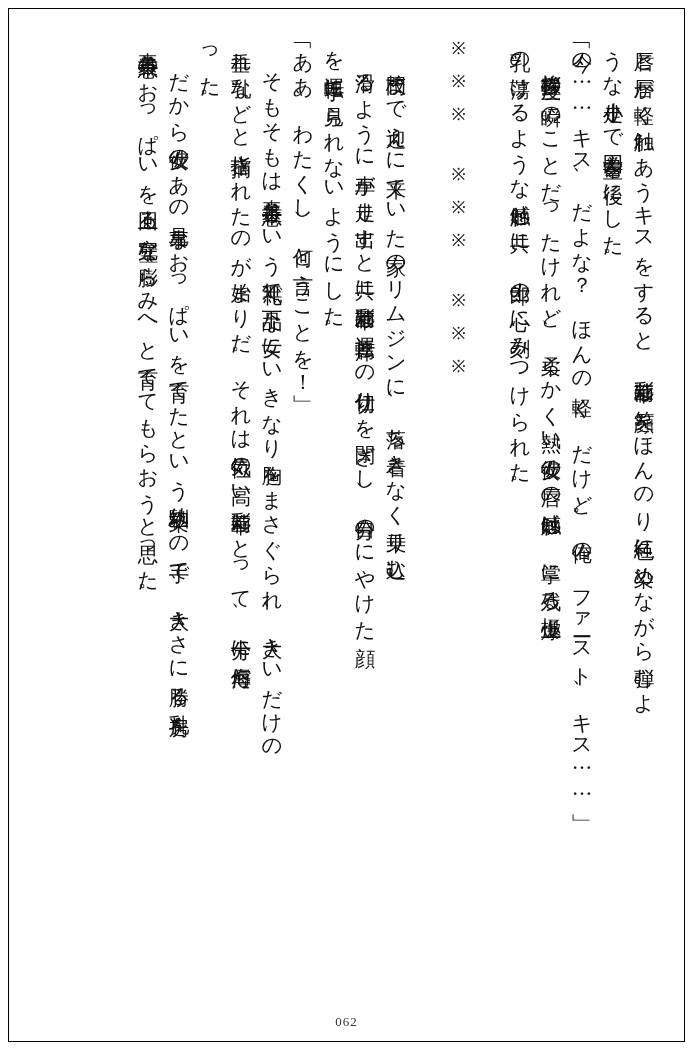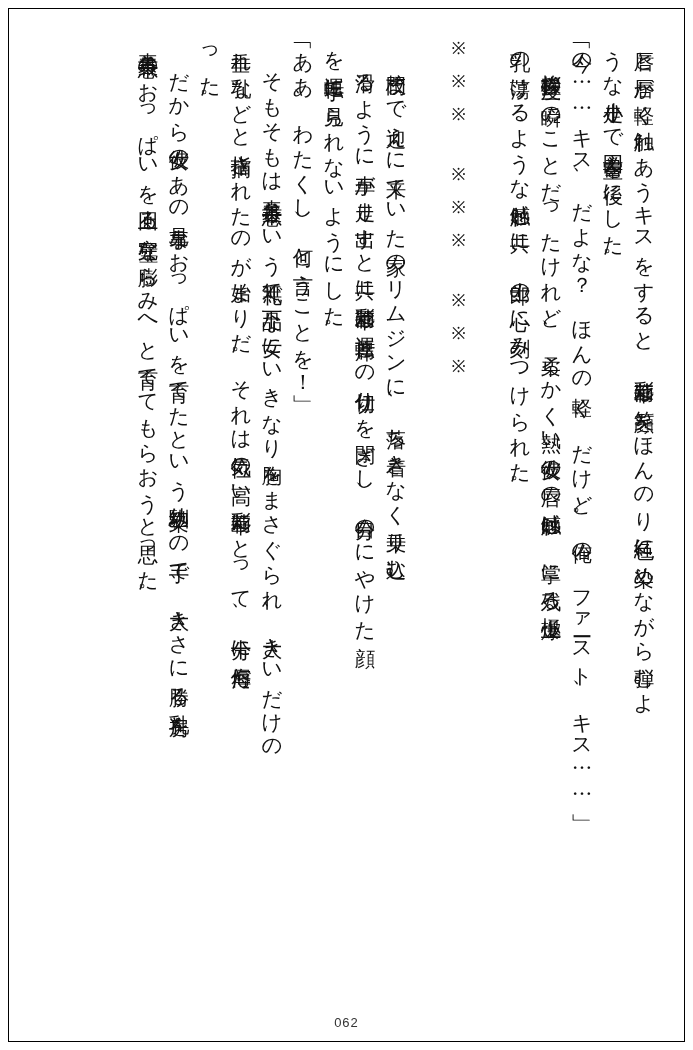--- a/index.html
+++ b/index.html
@@ -65,21 +65,21 @@
   }
   .vline.blank {
     
   }
   .page-number {
     position: absolute;
     left: 0;
     right: 0;
     bottom: 20px;
     text-align: center;
-    font-family: Liberation Sans, sans-serif;
+    font-family: Liberation Serif, serif;
     font-size: 13px;
     letter-spacing: 1px;
     color: #333333;
   }
 </style>
 </head>
 <body>
 
 <div class="page">
   <div class="page-border"></div>

